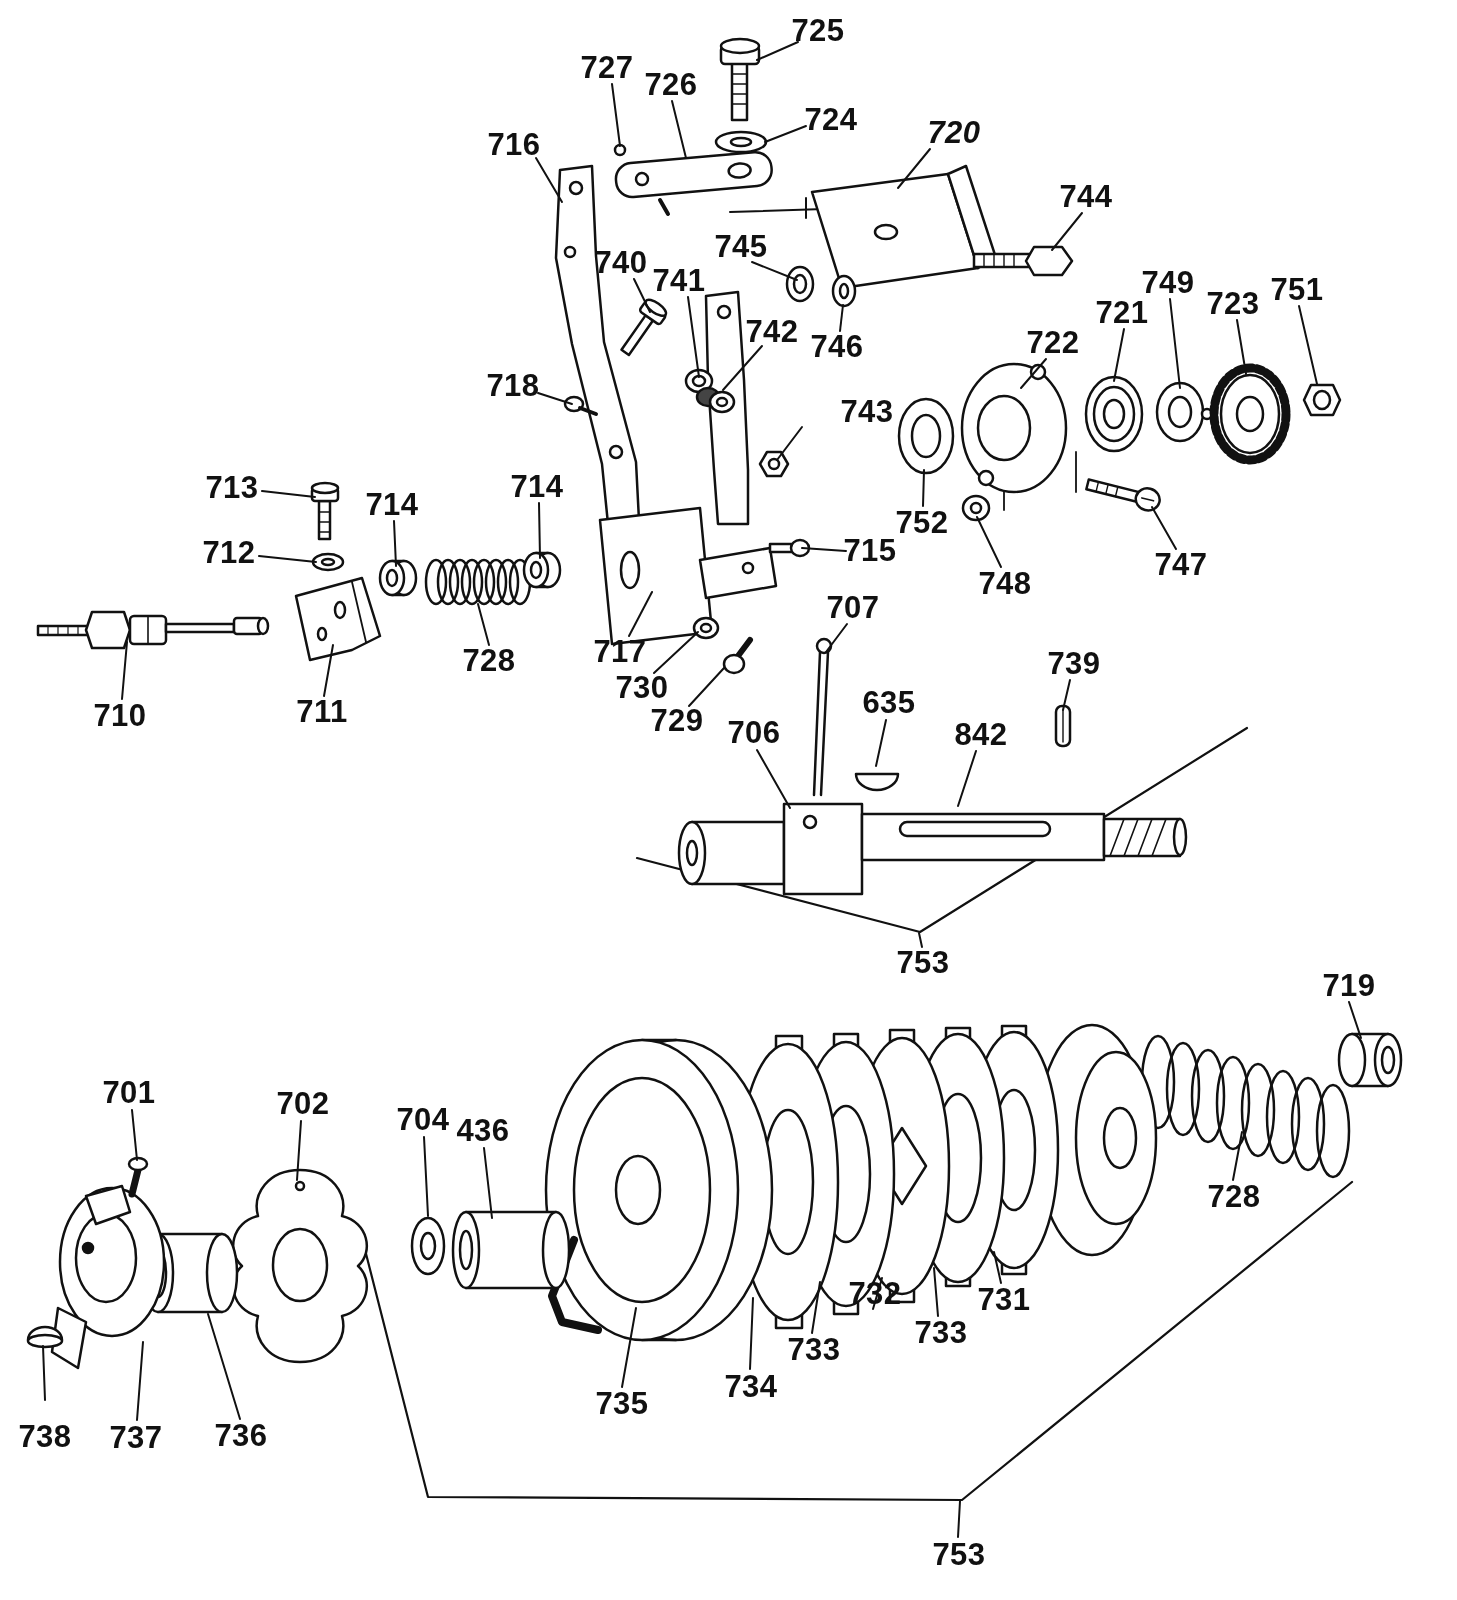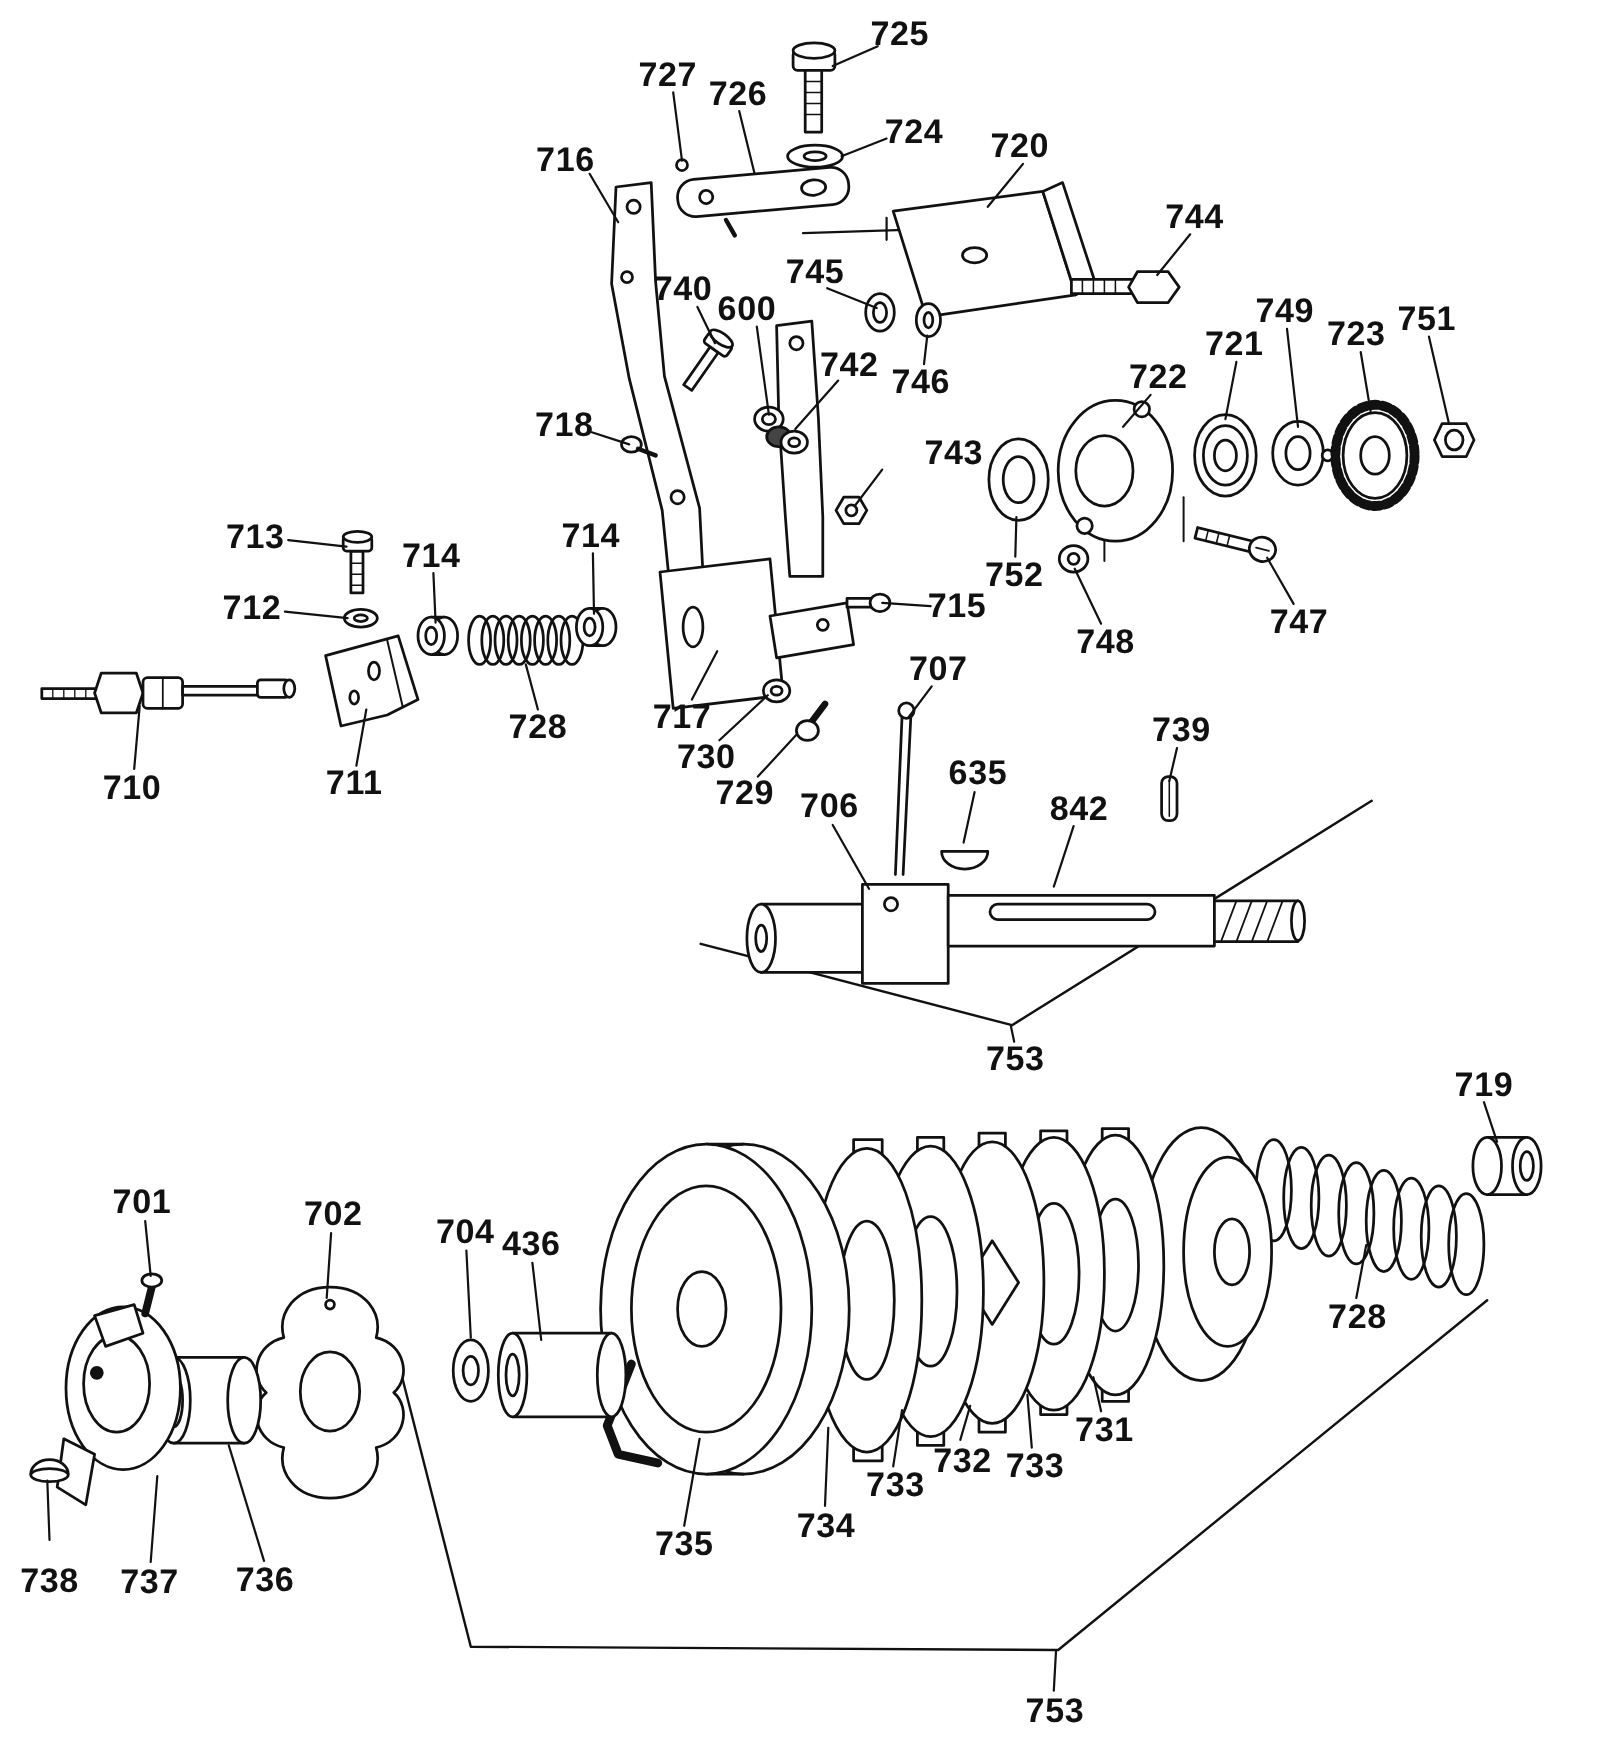--- a/index.html
+++ b/index.html
@@ -474,26 +474,26 @@
     <line x1="45" y1="1400" x2="43" y2="1346"></line>
     <line x1="958" y1="1537" x2="960" y2="1501"></line>
   </g>
 </svg>
 
   <div>
       <div class="part-label" style="left: 818px; top: 31px;">725</div>
       <div class="part-label" style="left: 607px; top: 68px;">727</div>
       <div class="part-label" style="left: 671px; top: 85px;">726</div>
       <div class="part-label" style="left: 831px; top: 120px;">724</div>
-      <div class="part-label" style="left: 927px; top: 133px;">720</div>
+      <div class="part-label" style="left: 954px; top: 133px; font-style: italic;">720</div>
       <div class="part-label" style="left: 514px; top: 145px;">716</div>
       <div class="part-label" style="left: 1086px; top: 197px;">744</div>
       <div class="part-label" style="left: 741px; top: 247px; text-align: center;">745</div>
       <div class="part-label" style="left: 621px; top: 263px;">740</div>
-      <div class="part-label" style="left: 679px; top: 281px;">600</div>
+      <div class="part-label" style="left: 679px; top: 281px;">741</div>
       <div class="part-label" style="left: 1168px; top: 283px;">749</div>
       <div class="part-label" style="left: 1297px; top: 290px;">751</div>
       <div class="part-label" style="left: 1233px; top: 304px;">723</div>
       <div class="part-label" style="left: 1122px; top: 313px;">721</div>
       <div class="part-label" style="left: 772px; top: 332px;">742</div>
       <div class="part-label" style="left: 1053px; top: 343px;">722</div>
       <div class="part-label" style="left: 837px; top: 347px;">746</div>
       <div class="part-label" style="left: 513px; top: 386px;">718</div>
       <div class="part-label" style="left: 819px; top: 412px; margin-left: 48px;">743</div>
       <div class="part-label" style="left: 232px; top: 488px;">713</div>
@@ -516,21 +516,21 @@
       <div class="part-label" style="left: 889px; top: 703px;">635</div>
       <div class="part-label" style="left: 981px; top: 735px;">842</div>
       <div class="part-label" style="left: 923px; top: 963px;">753</div>
       <div class="part-label" style="left: 1349px; top: 986px;">719</div>
       <div class="part-label" style="left: 129px; top: 1093px;">701</div>
       <div class="part-label" style="left: 303px; top: 1104px;">702</div>
       <div class="part-label" style="left: 423px; top: 1120px;">704</div>
       <div class="part-label" style="left: 483px; top: 1131px;">436</div>
       <div class="part-label" style="left: 1234px; top: 1197px;">728</div>
       <div class="part-label" style="left: 1004px; top: 1300px;">731</div>
-      <div class="part-label" style="left: 875px; top: 1328px; text-align: center;">732</div>
+      <div class="part-label" style="left: 875px; top: 1294px; text-align: center;">732</div>
       <div class="part-label" style="left: 941px; top: 1333px;">733</div>
       <div class="part-label" style="left: 814px; top: 1350px;">733</div>
       <div class="part-label" style="left: 751px; top: 1387px;">734</div>
       <div class="part-label" style="left: 622px; top: 1404px;">735</div>
       <div class="part-label" style="left: 241px; top: 1436px;">736</div>
       <div class="part-label" style="left: 136px; top: 1438px;">737</div>
       <div class="part-label" style="left: 45px; top: 1417px; margin-top: 20px;">738</div>
       <div class="part-label" style="left: 959px; top: 1555px;">753</div>
     </div>
 

